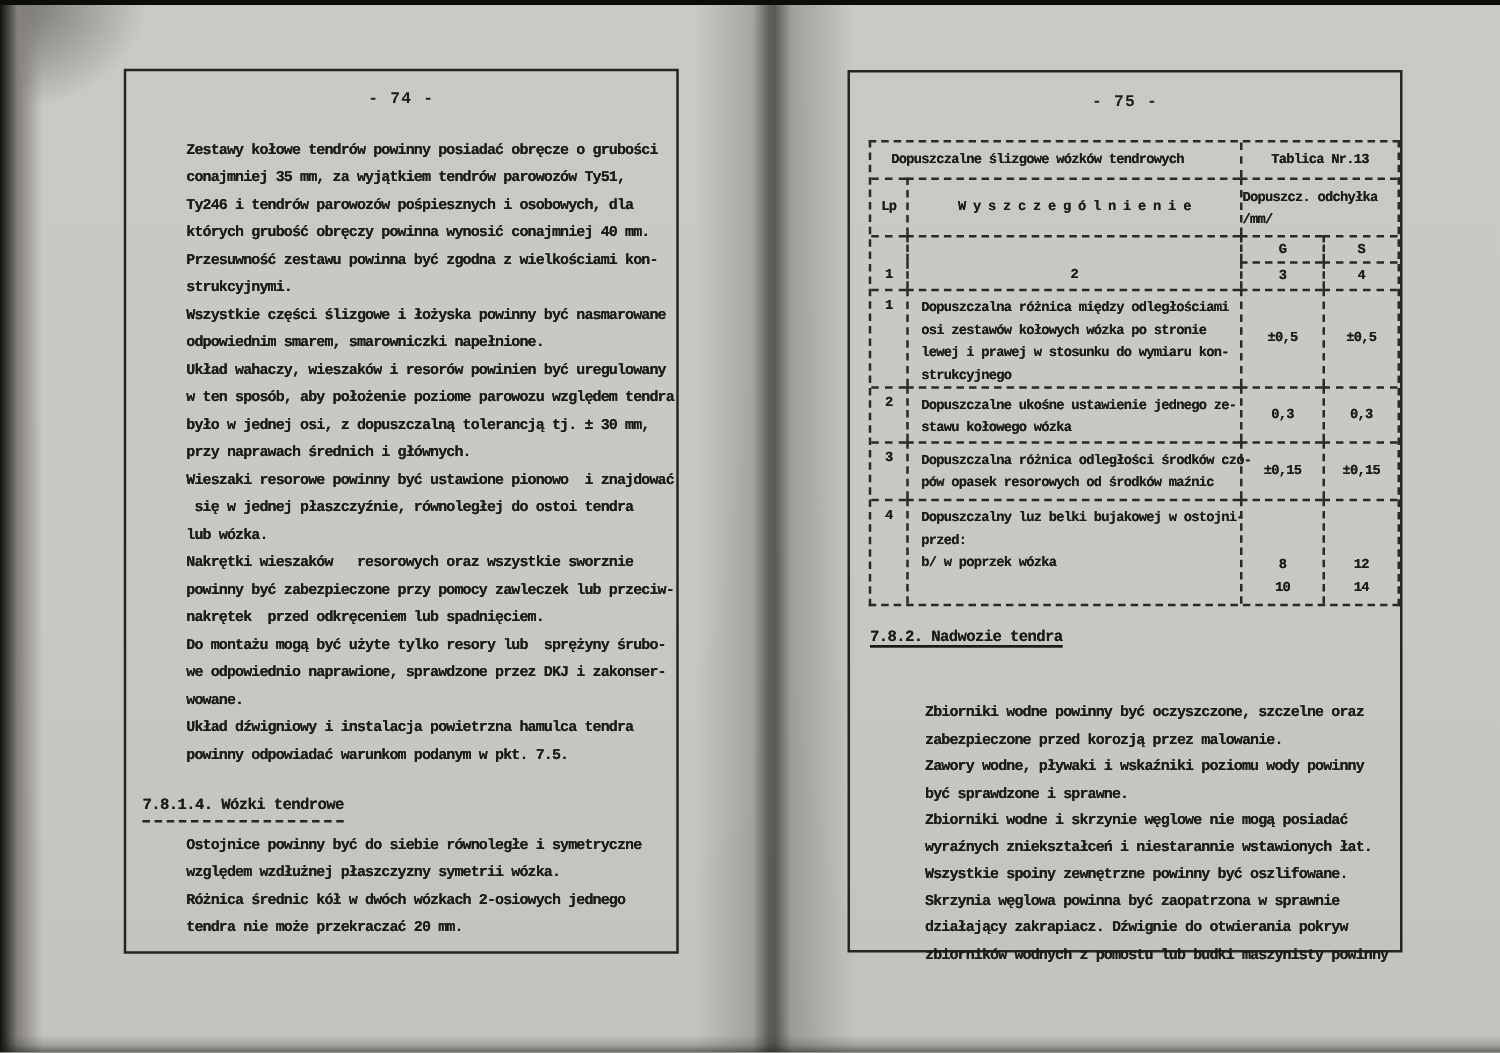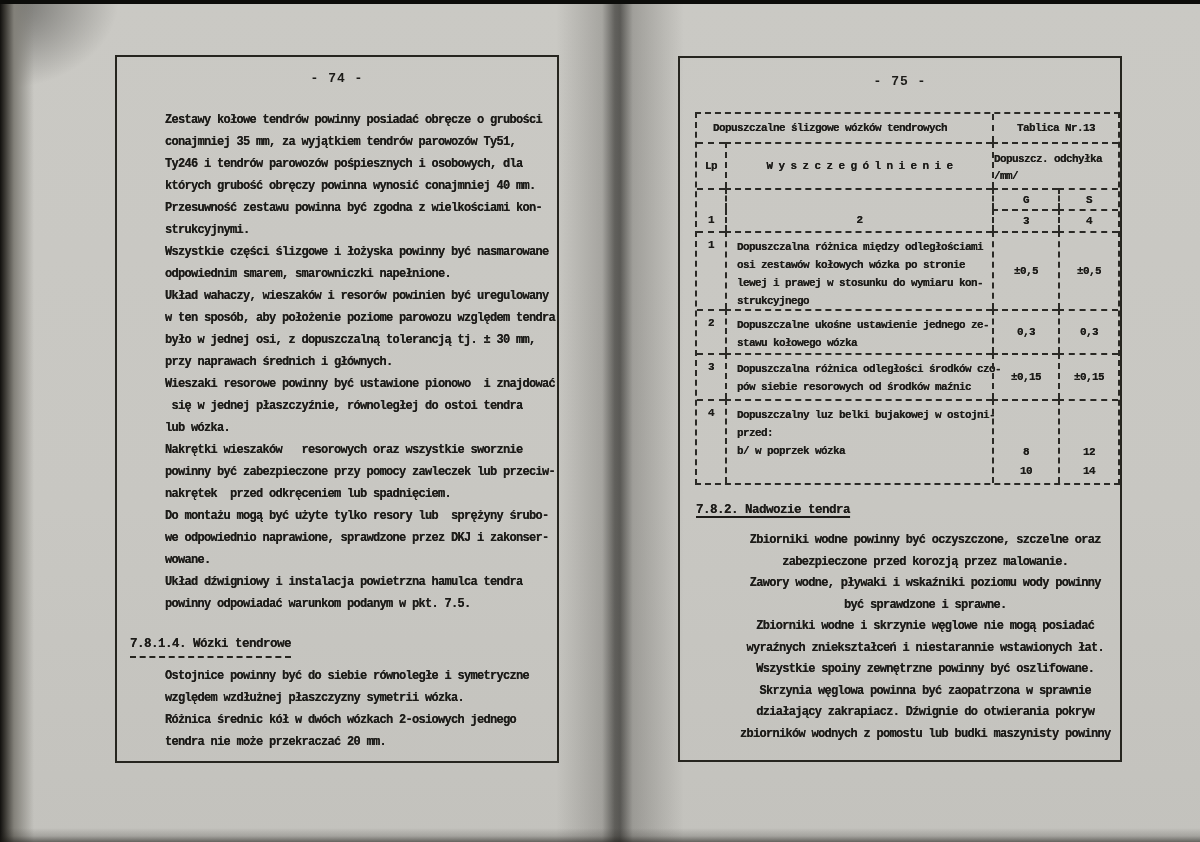--- a/index.html
+++ b/index.html
@@ -14,21 +14,21 @@
   .left-edge { position:absolute; left:0; top:0; width:34px; height:842px;
     background: linear-gradient(90deg, #11100e 0px, #3a3833 5px, #83817a 14px, rgba(200,199,194,0) 34px); }
   .bottom-edge { position:absolute; left:0; bottom:0; width:1200px; height:14px;
     background: linear-gradient(0deg, rgba(24,22,18,0.55) 0px, rgba(24,22,18,0.18) 6px, rgba(24,22,18,0) 14px); }
   .corner-tl { position:absolute; left:0; top:0; width:120px; height:90px;
     background: radial-gradient(ellipse at 0% 0%, rgba(10,10,8,0.5), rgba(10,10,8,0) 70%); }
   .gutter { position:absolute; left:556px; top:0; width:128px; height:842px;
     background: linear-gradient(90deg, rgba(40,38,34,0) 0%, rgba(40,38,34,0.22) 36%, rgba(22,21,18,0.58) 46%, rgba(22,21,18,0.62) 50%, rgba(40,38,34,0.26) 60%, rgba(40,38,34,0) 100%); }
 
   .page { position:absolute; border:2px solid #26251f; }
-  #page-left  { left:115px; top:55px;  width:440px; height:704px; }
+  #page-left  { left:99px; top:55px;  width:440px; height:704px; }
   #page-right { left:678px; top:56px;  width:440px; height:702px; }
 
   .pageno { position:absolute; left:0; width:100%; text-align:center;
     font-size:13px; letter-spacing:1px; }
   .tline { white-space:pre; }
 
   .body-text { position:absolute; font-size:12px; letter-spacing:-0.7px;
     line-height:22px; text-shadow:0 0 0.5px rgba(10,10,8,0.8); }
 
   .heading { position:absolute; font-size:12.5px; letter-spacing:-0.5px;
@@ -140,21 +140,21 @@
       <div class="bt bl desc">
           <div class="tline">Dopuszczalne ukośne ustawienie jednego ze-</div>
           <div class="tline">stawu kołowego wózka</div>
         </div>
       <div class="bt bl cc">0,3</div>
       <div class="bt bl cc">0,3</div>
 
       <div class="bt" style="text-align:center; padding-top:6px;">3</div>
       <div class="bt bl desc">
           <div class="tline">Dopuszczalna różnica odległości środków czo-</div>
-          <div class="tline">pów siebie resorowych od środków maźnic</div>
+          <div class="tline">pów opasek resorowych od środków maźnic</div>
         </div>
       <div class="bt bl cc">±0,15</div>
       <div class="bt bl cc">±0,15</div>
 
       <div class="bt" style="text-align:center; padding-top:6px;">4</div>
       <div class="bt bl desc">
         <div>
             <div class="tline">Dopuszczalny luz belki bujakowej w ostojni-</div>
             <div class="tline">przed:</div>
           </div>
@@ -164,21 +164,21 @@
         <div>8</div>
         <div>10</div>
       </div>
       <div class="bt bl vend">
         <div>12</div>
         <div>14</div>
       </div>
     </div>
 
     <div class="heading solid-underline" style="left:16px; top:445px;">7.8.2. Nadwozie tendra</div>
-    <div class="body-text" style="left:60px; top:472px; line-height:21.5px;text-align:center;">
+    <div class="body-text" style="left:60px; top:502px; line-height:21.5px;">
         <div class="tline">Zbiorniki wodne powinny być oczyszczone, szczelne oraz</div>
         <div class="tline">zabezpieczone przed korozją przez malowanie.</div>
         <div class="tline">Zawory wodne, pływaki i wskaźniki poziomu wody powinny</div>
         <div class="tline">być sprawdzone i sprawne.</div>
         <div class="tline">Zbiorniki wodne i skrzynie węglowe nie mogą posiadać</div>
         <div class="tline">wyraźnych zniekształceń i niestarannie wstawionych łat.</div>
         <div class="tline">Wszystkie spoiny zewnętrzne powinny być oszlifowane.</div>
         <div class="tline">Skrzynia węglowa powinna być zaopatrzona w sprawnie</div>
         <div class="tline">działający zakrapiacz. Dźwignie do otwierania pokryw</div>
         <div class="tline">zbiorników wodnych z pomostu lub budki maszynisty powinny</div>

